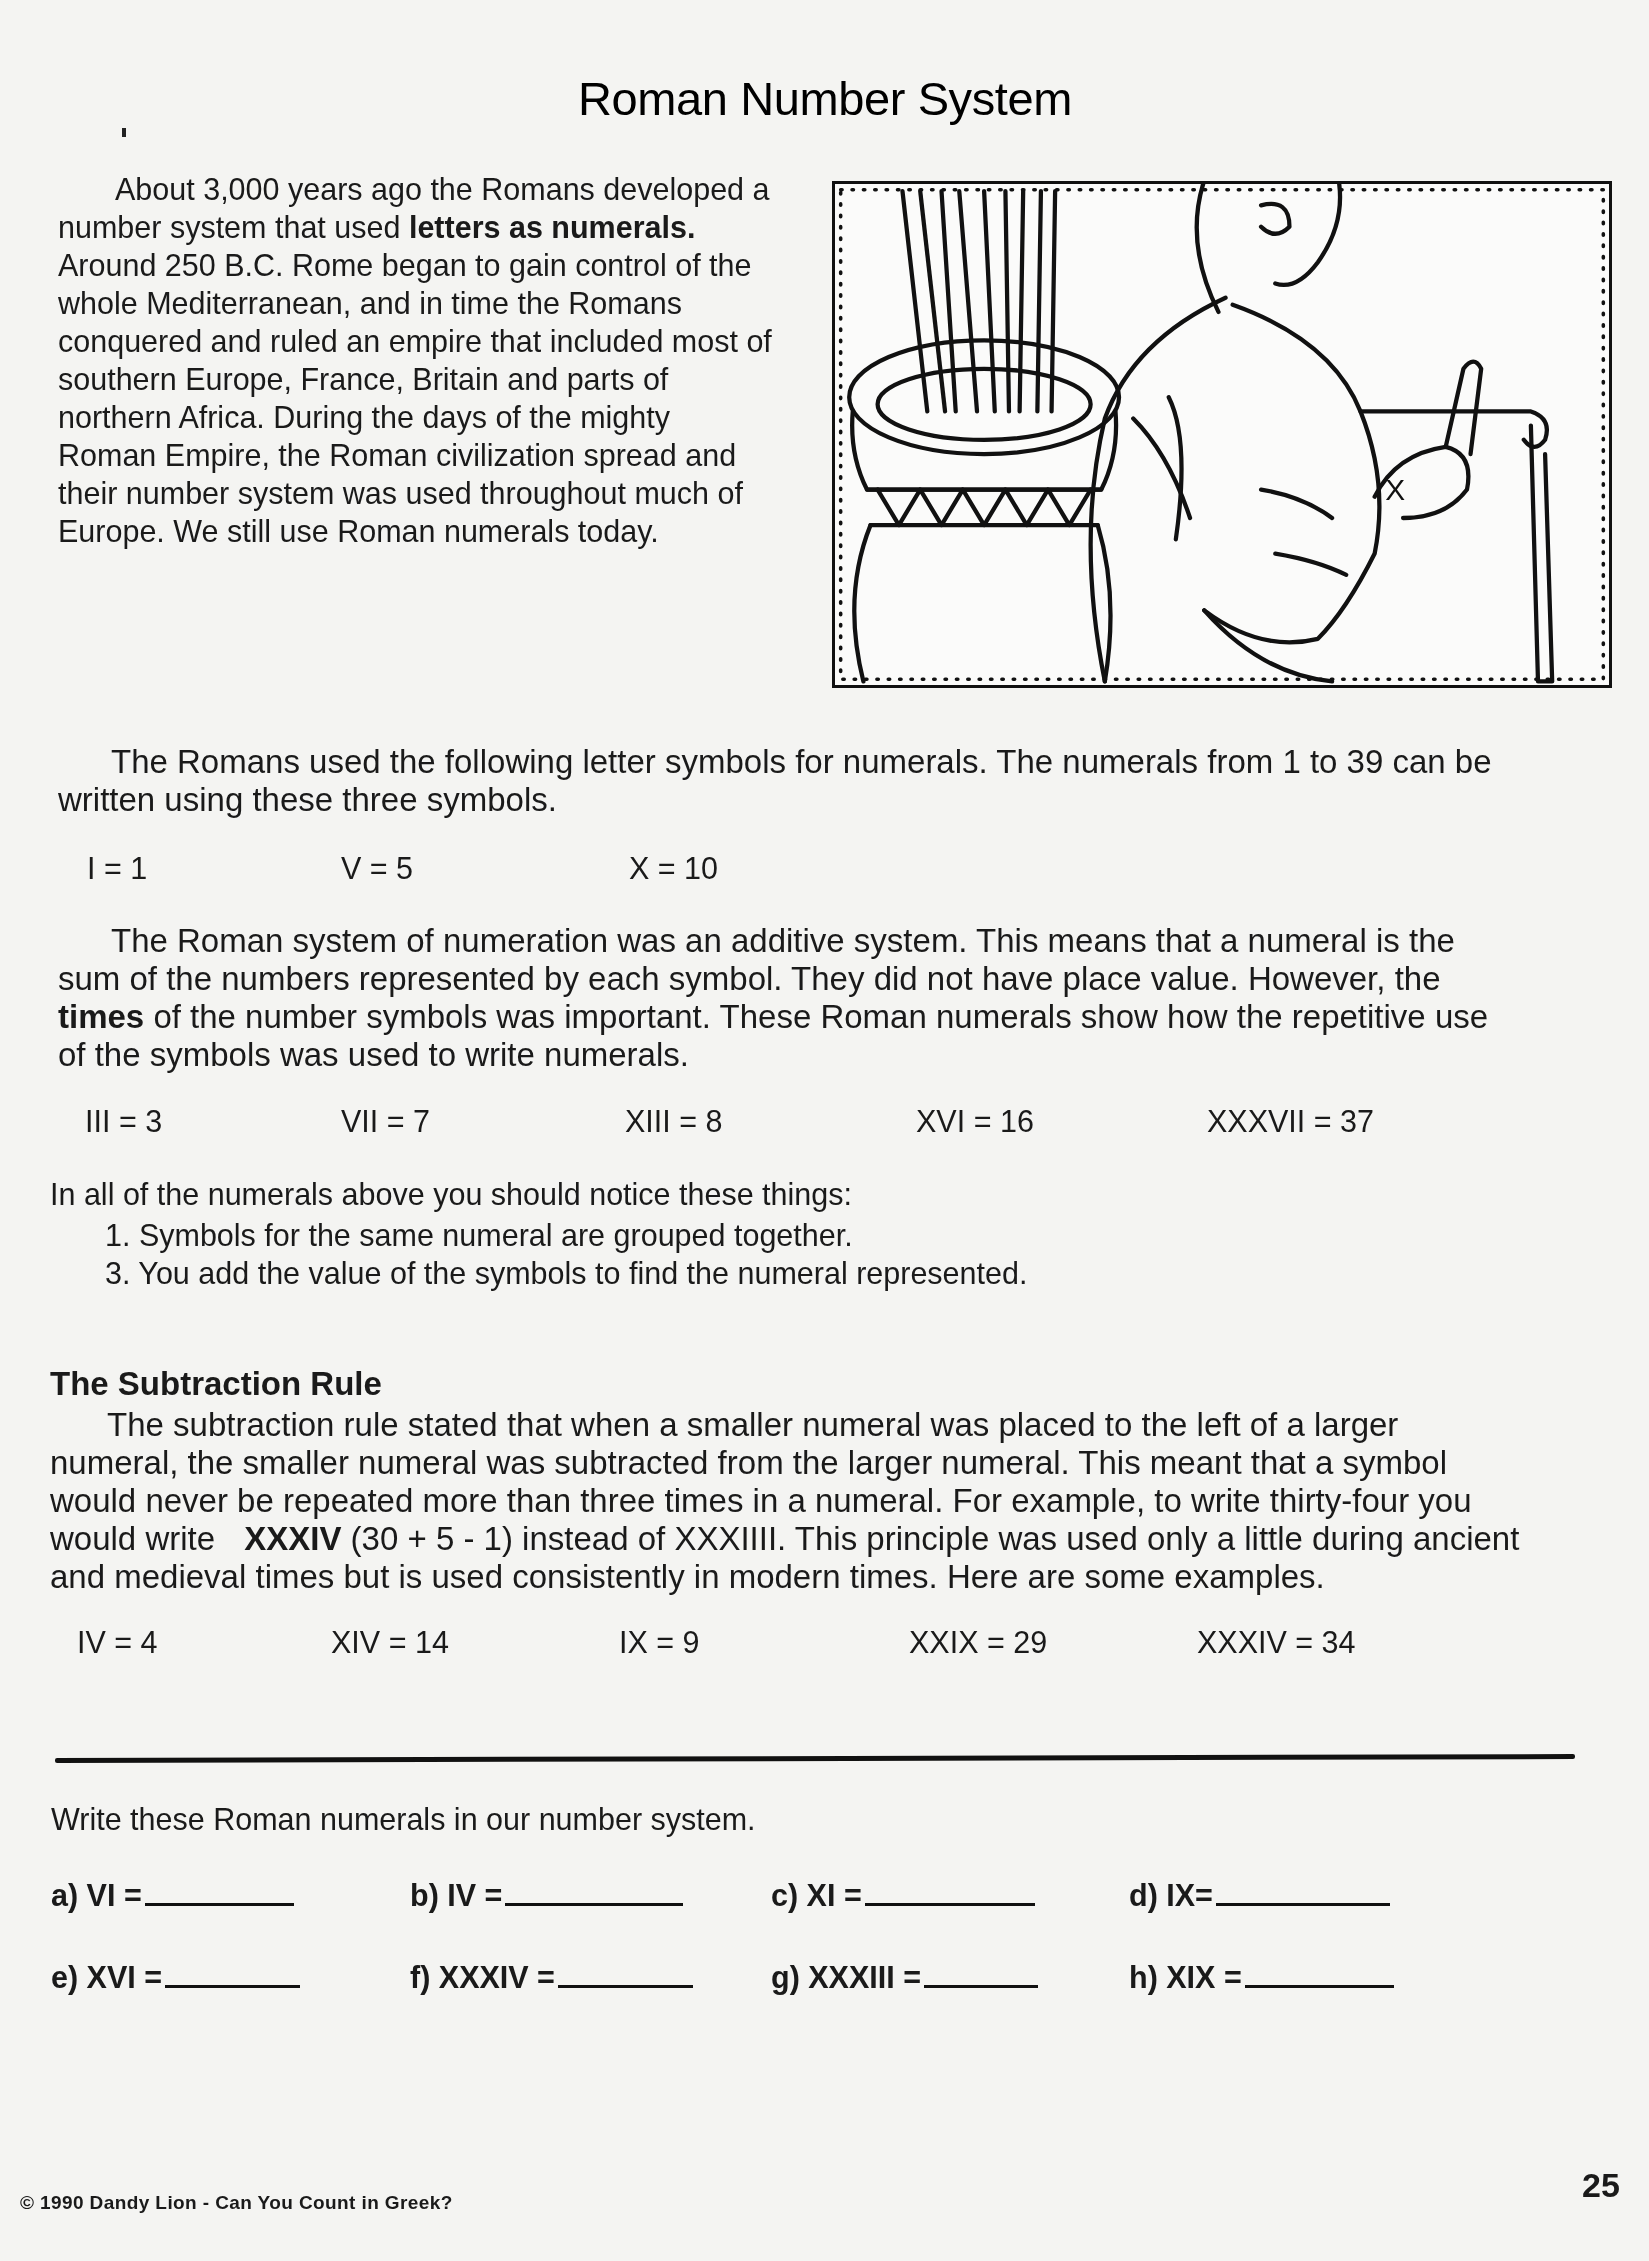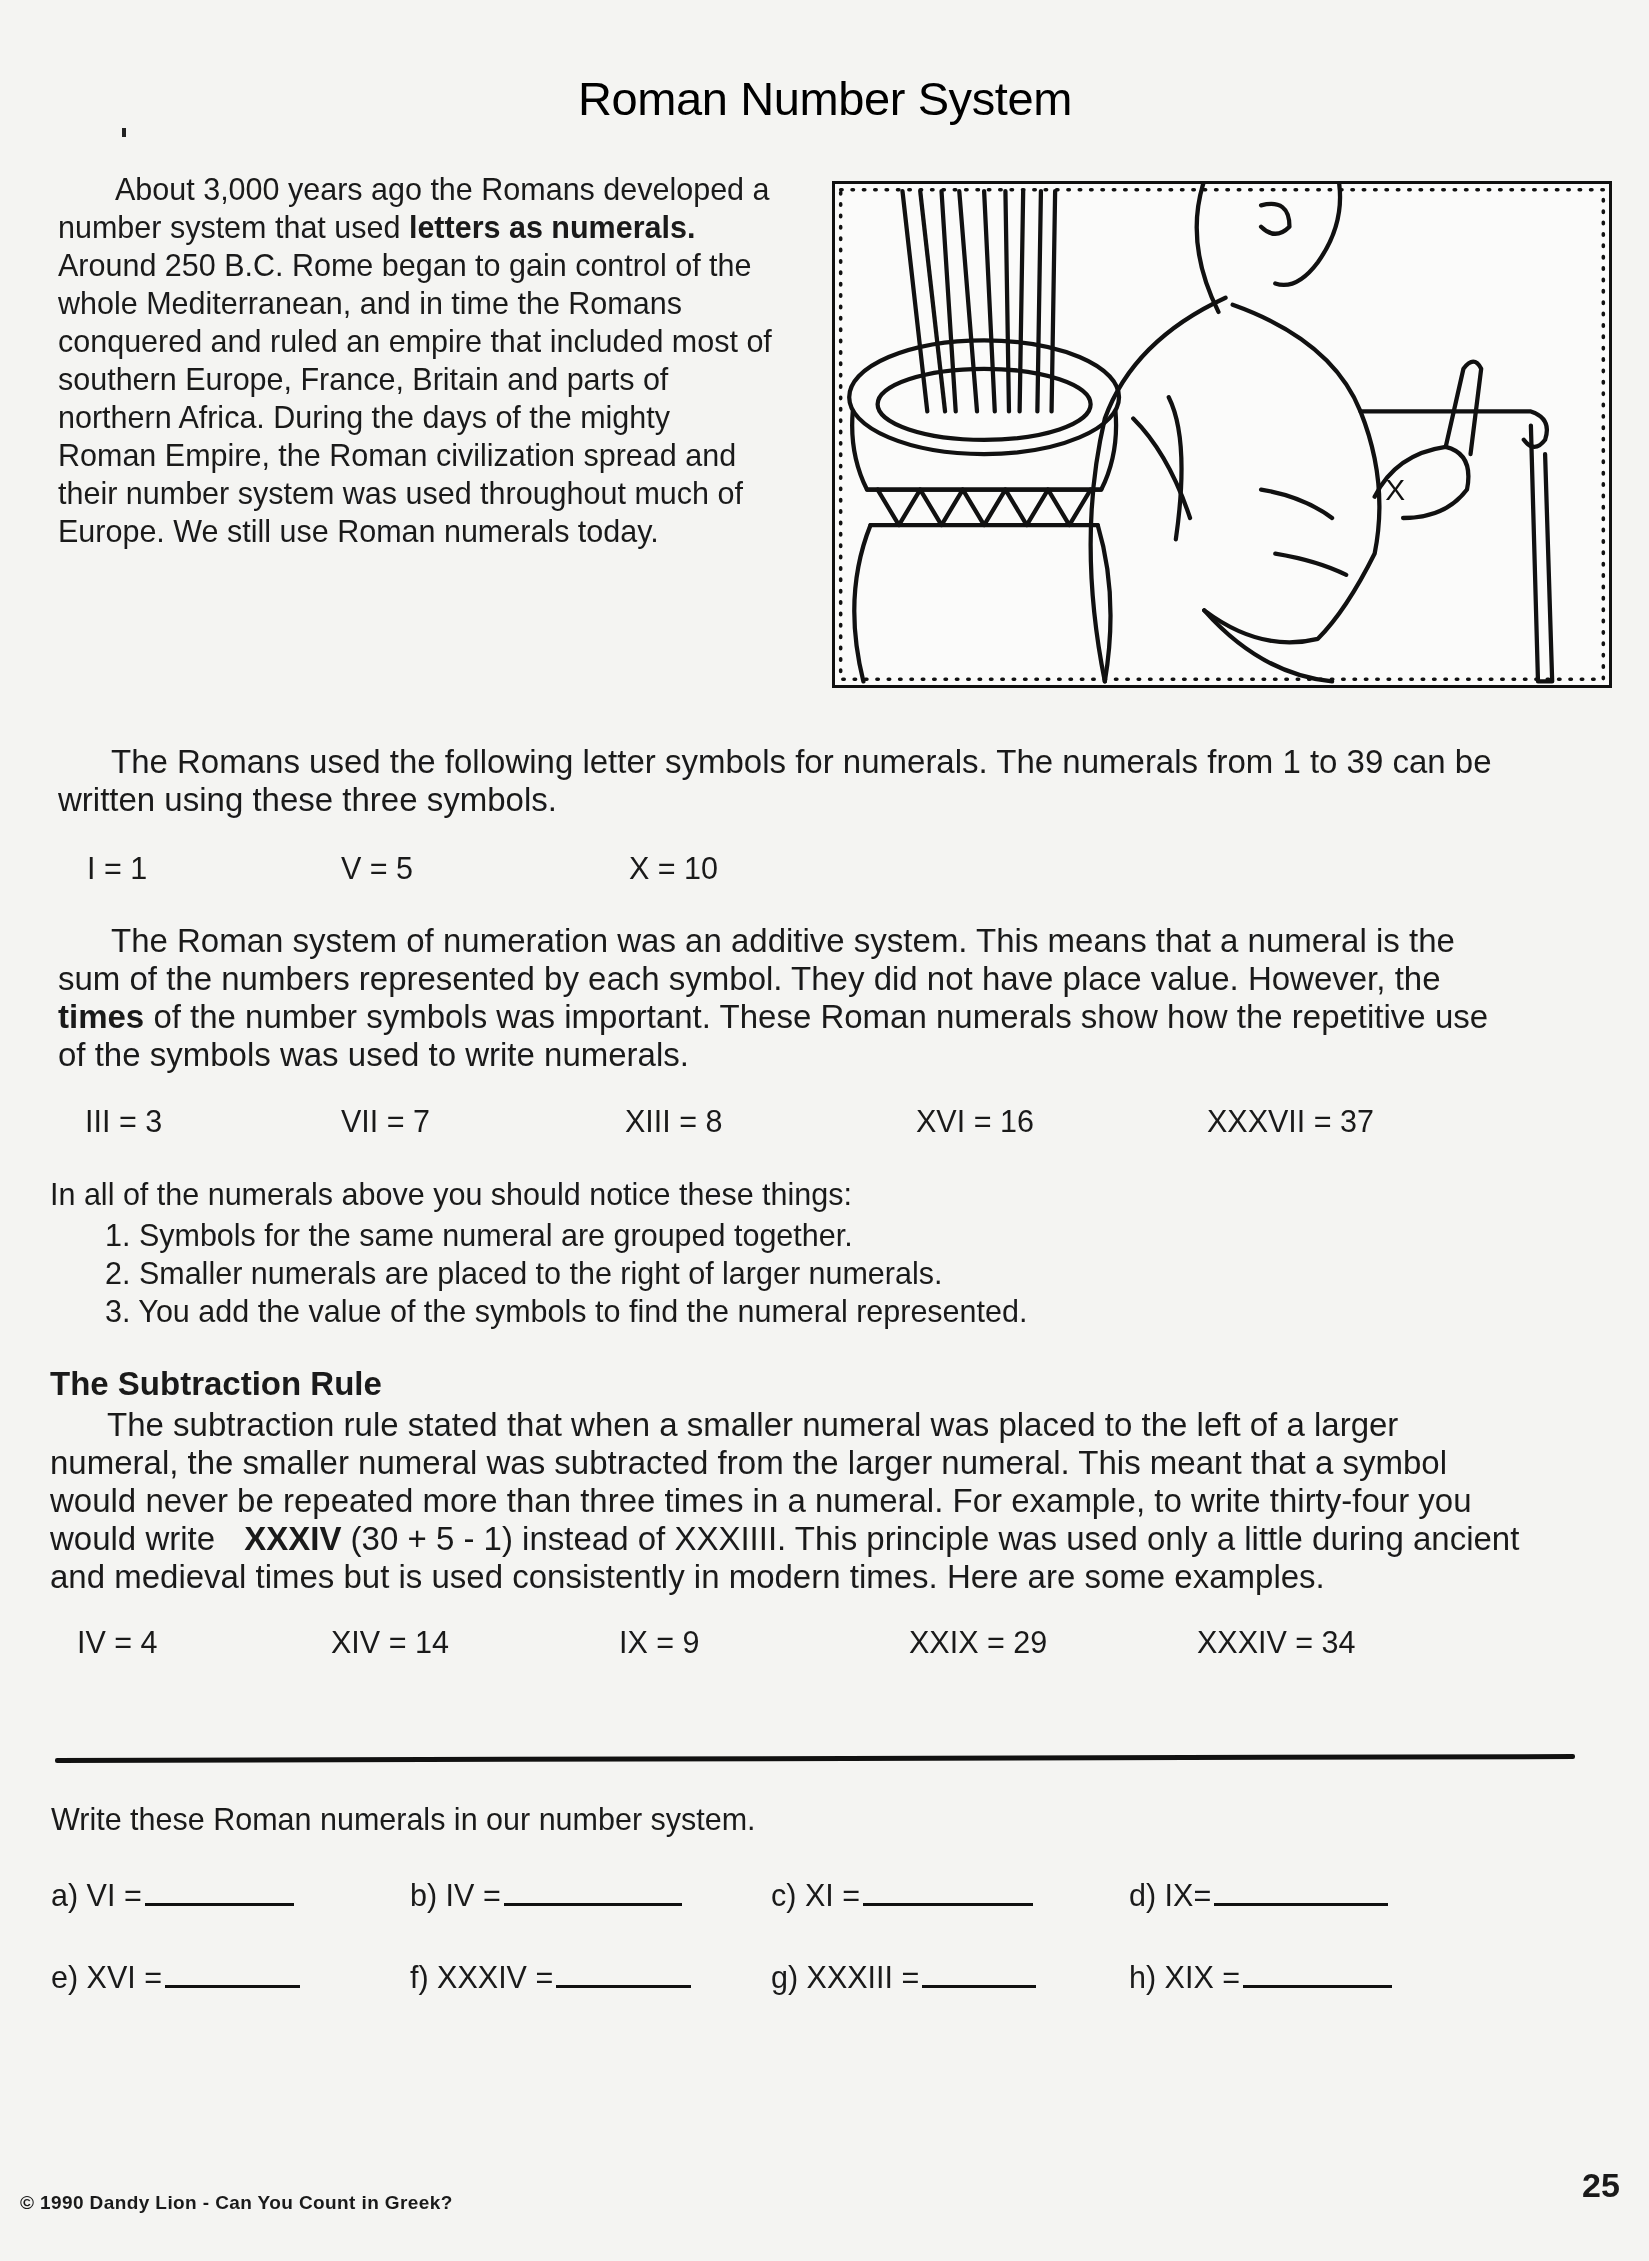--- a/index.html
+++ b/index.html
@@ -40,21 +40,21 @@
   .row1 { left: 0; top: 851px; width: 1338px; }
   .row2 { left: 0; top: 1104px; width: 1650px; }
   .row3 { left: 0; top: 1625px; width: 1650px; }
   .notice { left: 50px; top: 1175px; font-size: 30.5px; line-height: 38px; }
   .list { left: 105px; top: 1216px; font-size: 30.5px; line-height: 38px; margin: 0; padding: 0; list-style: none; }
   .sub-head { left: 50px; top: 1365px; font-size: 33px; font-weight: bold; }
   .p4 { left: 50px; top: 1406px; width: 1470px; text-indent: 57px; }
   .p4 b { font-weight: bold; margin-left: 20px; }
   .divider { left: 55px; top: 1756px; width: 1520px; height: 5px; background: #111; border-radius: 2.1px; transform: rotate(-0.15deg); }
   .instr { left: 51px; top: 1802px; font-size: 30.5px; }
-  .q { position: absolute; font-size: 30.5px; white-space: nowrap; }
+  .q { position: absolute; font-size: 30.5px; white-space: nowrap; font-weight: bold; }
   .blank { display: inline-block; border-bottom: 3.6px solid #111; height: 28px; vertical-align: baseline; margin-left: 2.8px; }
   .footer-left { left: 20px; top: 2192px; font-size: 19px; font-weight: bold; letter-spacing: 0.4px; }
   .page-num { left: 1582px; top: 2166px; font-size: 34px; font-weight: bold; }
 </style>
 </head>
 <body>
 
 <div class="abs title">Roman Number System</div>
 <div class="abs tick-mark"></div>
 
@@ -121,21 +121,20 @@
   <span style="left:85px">III = 3</span>
   <span style="left:341px">VII = 7</span>
   <span style="left:625px">XIII = 8</span>
   <span style="left:916px">XVI = 16</span>
   <span style="left:1207px">XXXVII = 37</span>
 </div>
 
 <div class="abs notice">In all of the numerals above you should notice these things:</div>
 <ul class="abs list">
   <li>1. Symbols for the same numeral are grouped together.</li>
-  <li>2. Smaller numerals are placed to the right of larger numerals.</li>
   <li>3. You add the value of the symbols to find the numeral represented.</li>
 </ul>
 
 <div class="abs sub-head">The Subtraction Rule</div>
 <p class="abs para p4" style="margin:0"><span>The subtraction rule stated that when a smaller numeral was placed to the left of a larger numeral, the smaller numeral was subtracted from the larger numeral. This meant that a symbol would never be repeated more than three times in a numeral. For example, to write thirty-four you would write </span><b>XXXIV</b><span> (30 + 5 - 1) instead of XXXIIII. This principle was used only a little during ancient and medieval times but is used consistently in modern times. Here are some examples.</span></p>
 
 <div class="abs eqrow row3">
   <span style="left:77px">IV = 4</span>
   <span style="left:331px">XIV = 14</span>
   <span style="left:619px">IX = 9</span>

